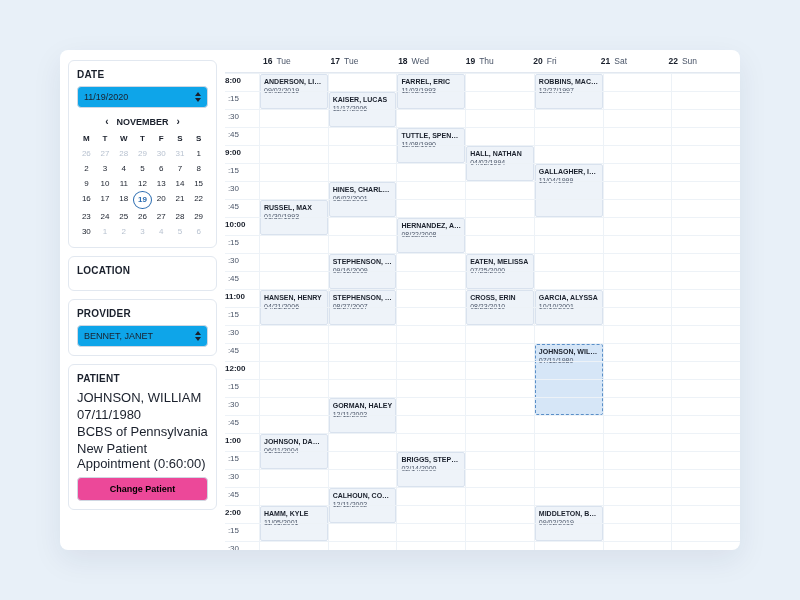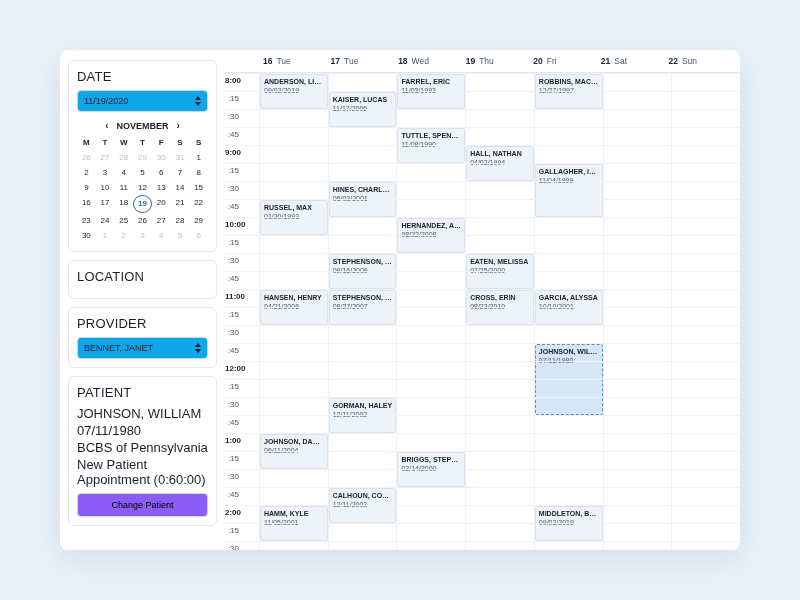--- a/index.html
+++ b/index.html
@@ -29,22 +29,22 @@
     overflow-y: auto;
     flex-shrink: 0;
   }
   .panel {
     border: 1px solid #e2e8f0;
     border-radius: 6px;
     padding: 8px;
     margin-bottom: 8px;
   }
   .panel-label {
-    font-weight: 400;
-    font-size: 13px;
+    font-weight: 700;
+    font-size: 10px;
     margin-bottom: 6px;
     letter-spacing: 0.2px;
   }
   .select {
     display: flex;
     align-items: center;
     justify-content: space-between;
     border: 1px solid #d0d7e2;
     border-radius: 4px;
     padding: 5px 6px;
@@ -61,22 +61,22 @@
   .mini-cal-head { display:flex; align-items:center; justify-content:center; gap:8px; font-weight:700; font-size:9px; margin-bottom:4px; }
   .chev { cursor:pointer; font-size:10px; user-select:none; }
   .mini-grid { display:grid; grid-template-columns:repeat(7,1fr); text-align:center; font-size:8px; }
   .mini-grid .dow { font-weight:700; padding:3px 0; }
   .mini-grid .d { padding:3px 0; cursor:pointer; border-radius:50%; }
   .mini-grid .d.muted { color:#b8c2d0; }
   .mini-grid .d.sel { border:1.5px solid #2b6cb0; color:#2b6cb0; font-weight:700; line-height:10px; }
   .patient-panel .line { font-size:13px; margin-bottom:2px; }
   .btn {
     display:block; width:100%; text-align:center; border:1px solid #d0d7e2;
-    background:#8b5cf6; border-radius:4px; padding:6px 0; margin-top:6px;
-    font-size:9px; font-weight:400; cursor:pointer;
+    background:#ec4899; border-radius:4px; padding:6px 0; margin-top:6px;
+    font-size:9px; font-weight:700; cursor:pointer;
   }
   
   .calendar {
     flex:1; display:flex; flex-direction:column; overflow:hidden; position:relative;
   }
   .cal-header {
     display:grid;
     grid-template-columns: 34px repeat(7, 1fr) 8px;
     font-size:8.5px;
     color:#4a5568;

